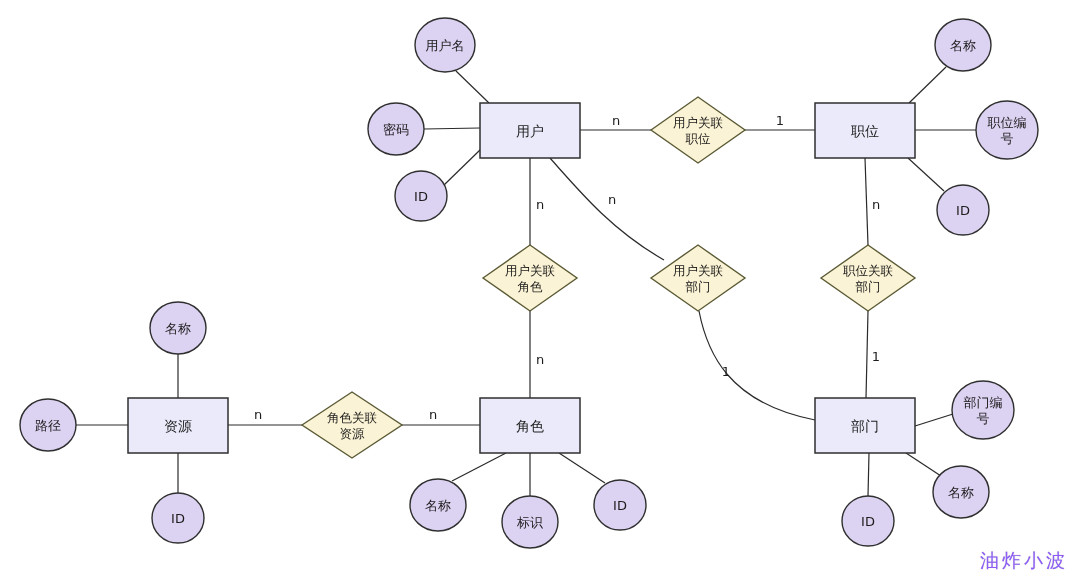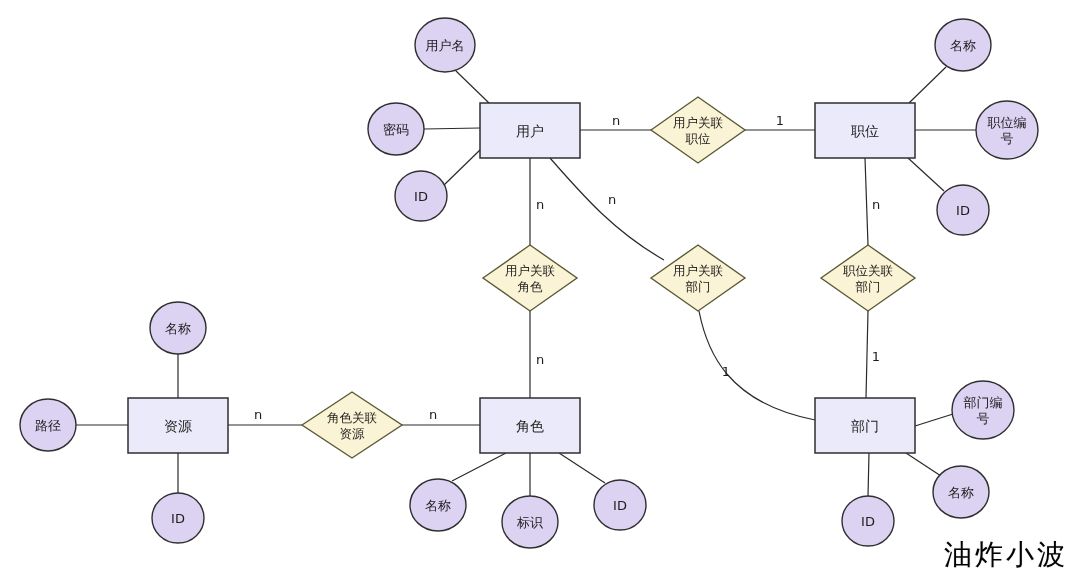--- a/index.html
+++ b/index.html
@@ -1,21 +1,21 @@
 <!DOCTYPE html>
 <html><head>
 <meta charset="utf-8">
 <style>
   html,body{margin:0;padding:0;background:#ffffff;}
   .stage{position:relative;width:1086px;height:582px;background:#ffffff;overflow:hidden;
          font-family:"DejaVu Sans","Liberation Sans",sans-serif;}
   svg{position:absolute;left:0;top:0;}
   svg text{font-family:"DejaVu Sans","Liberation Sans",sans-serif;}
-  .watermark{position:absolute;right:18px;bottom:8px;font-size:28px;letter-spacing:3px;
-             color:#000000;text-shadow:0 1px 1px rgba(255,255,255,.9),0 0 1px #aaaaaa;
+  .watermark{position:absolute;right:18px;bottom:8px;font-size:19px;letter-spacing:3px;
+             color:#8b5cf6;text-shadow:0 1px 1px rgba(255,255,255,.9),0 0 1px #aaaaaa;
              font-family:"DejaVu Sans","Liberation Sans",sans-serif;}
 </style>
 </head>
 <body>
 
 <div class="stage">
   <svg width="1086" height="582" viewBox="0 0 1086 582">
       <path d="M456,71 L489,103" fill="none" stroke="#2a2a2a" stroke-width="1.2"></path>
       <path d="M424,129 L480,128" fill="none" stroke="#2a2a2a" stroke-width="1.2"></path>
       <path d="M443,186 L481,149" fill="none" stroke="#2a2a2a" stroke-width="1.2"></path>

